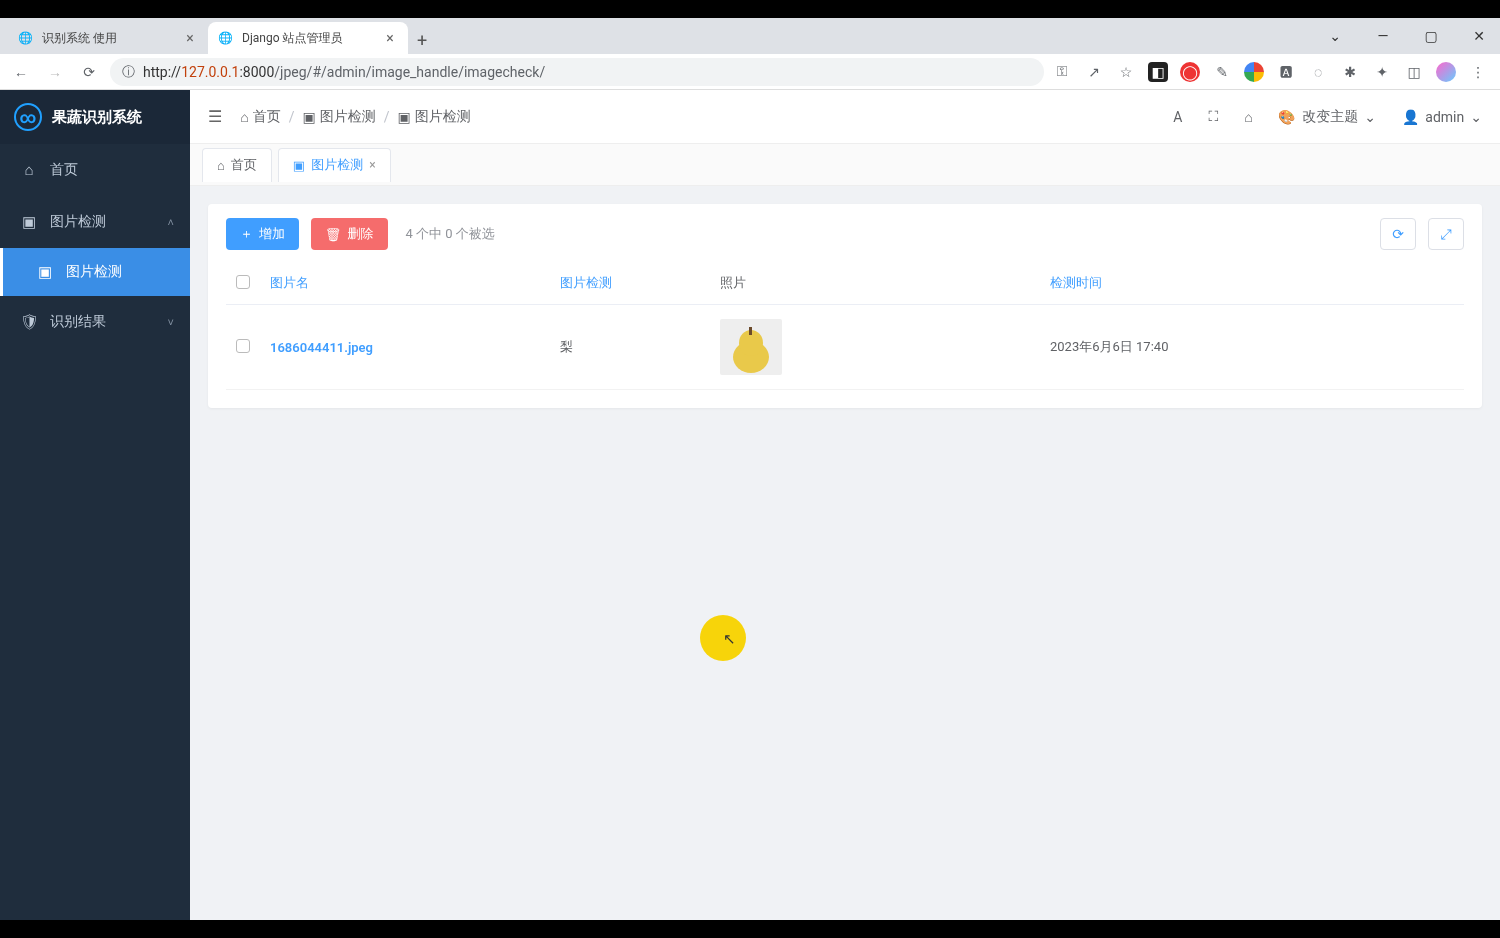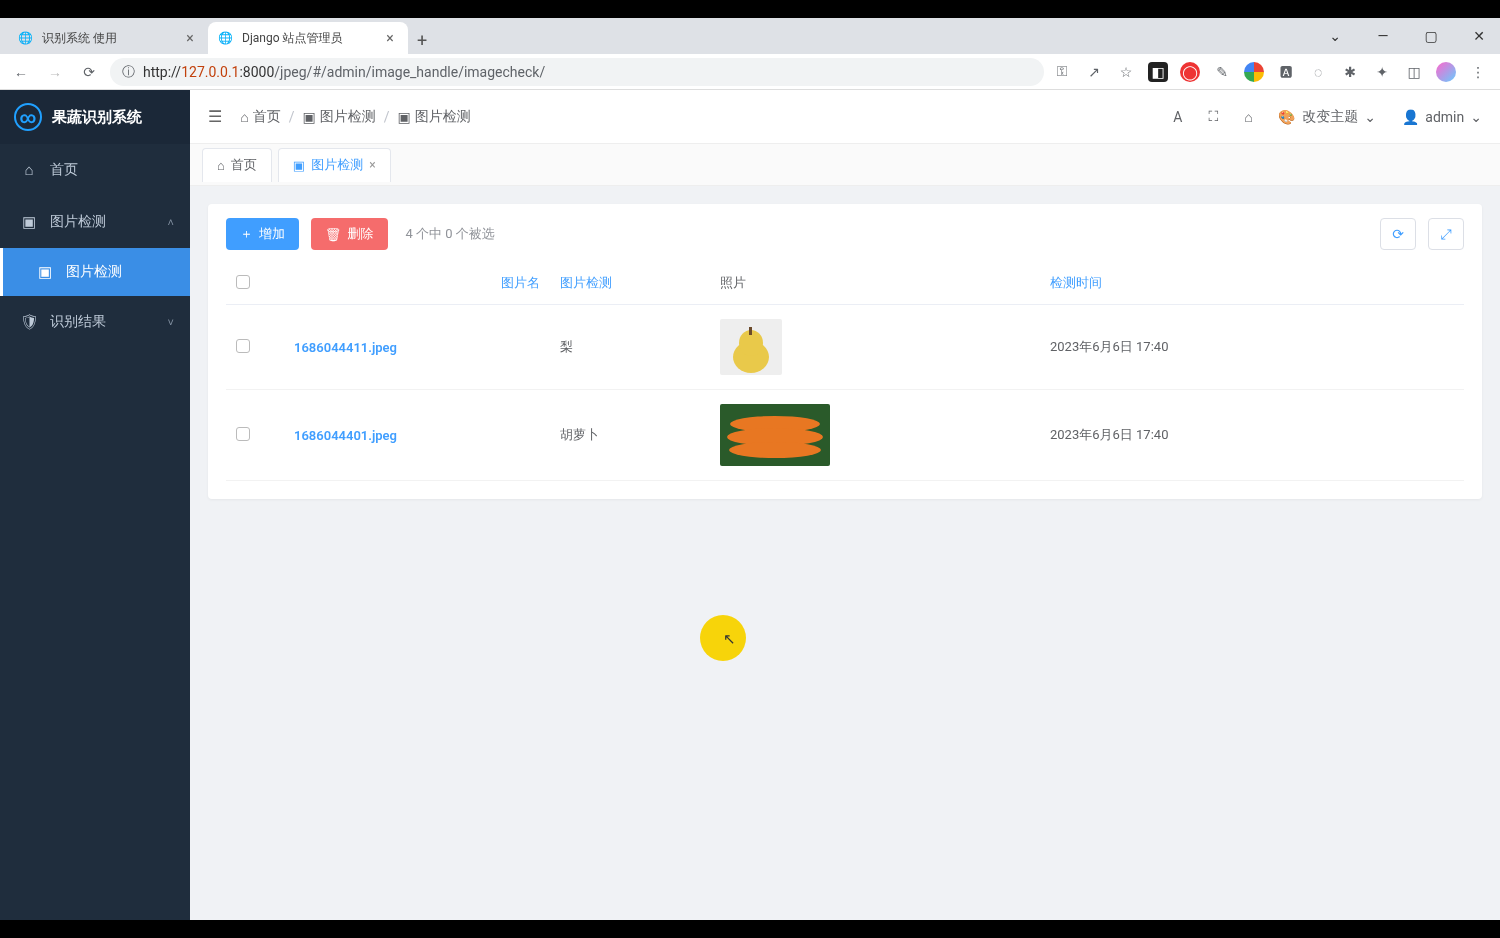--- a/index.html
+++ b/index.html
@@ -63,21 +63,21 @@
   .sel-info { color: #909399; font-size: 13px; margin-left: 6px; }
   .toolbar .spacer { flex: 1; }
   .iconbtn { width: 36px; height: 32px; border: 1px solid #dcdfe6; background: #fff; border-radius: 4px; display: inline-flex; align-items: center; justify-content: center; color: #409eff; cursor: pointer; }
   
   table.data { width: 100%; border-collapse: collapse; }
   table.data th { text-align: left; font-weight: 500; color: #409eff; padding: 12px 10px; border-bottom: 1px solid #ebeef5; font-size: 13px; }
   table.data th.plain { color: #606266; }
   table.data td { padding: 14px 10px; color: #606266; font-size: 13px; vertical-align: middle; }
   tr.row { border-bottom: 1px solid #f2f2f2; }
   tr.row.hover { background: #cfe4fb; }
-  .imgname { color: #409eff; font-weight: 600; cursor: pointer; margin-left: 24px; }
+  .imgname { color: #409eff; font-weight: 600; cursor: pointer; }
   .chk { width: 14px; height: 14px; border: 1px solid #bbb; border-radius: 3px; display: inline-block; background: #fff; }
   .thumb { width: 110px; height: 62px; background: #eee; border-radius: 2px; display: flex; align-items: center; justify-content: center; overflow: hidden; }
   .thumb.pear { width: 62px; height: 56px; }
   .thumb svg { width: 100%; height: 100%; }
   
   .cursor-spot { position: absolute; width: 46px; height: 46px; border-radius: 50%; background: #f7d40a; z-index: 50; pointer-events: none; left: 510px; top: 525px; }
   .cursor-arrow { position: absolute; z-index: 51; left: 533px; top: 540px; font-size: 15px; pointer-events:none; }
 </style>
 </head>
 <body>
@@ -229,21 +229,21 @@
               </div>
             <div class="iconbtn">
                 <span>⤢</span>
               </div>
           </div>
 
           <table class="data">
             <thead>
               <tr>
                 <th style="width:34px;"><span class="chk"></span></th>
-                <th style="width:290px;text-align:right;"><span>图片名</span></th>
+                <th style="width:290px;"><span>图片名</span></th>
                 <th style="width:160px;"><span>图片检测</span></th>
                 <th class="plain" style="width:330px;"><span>照片</span></th>
                 <th><span>检测时间</span></th>
               </tr>
             </thead>
             <tbody>
               <tr class="row">
                 <td><span class="chk"></span></td>
                 <td><span class="imgname">1686044411.jpeg</span></td>
                 <td>梨</td>
@@ -251,36 +251,20 @@
                     <div class="thumb pear">
                   <svg viewBox="0 0 60 56">
                         <ellipse cx="30" cy="38" rx="18" ry="16" fill="#e9c94a"></ellipse>
                         <ellipse cx="30" cy="24" rx="12" ry="13" fill="#e9c94a"></ellipse>
                         <rect x="28" y="8" width="3" height="8" fill="#6b4a2a"></rect>
                       </svg>
                 </div>
                   </td>
                 <td>2023年6月6日 17:40</td>
               </tr>
-              <tr class="row">
-                <td><span class="chk"></span></td>
-                <td><span class="imgname">1686044401.jpeg</span></td>
-                <td>胡萝卜</td>
-                <td>
-                    <div class="thumb">
-                  <svg viewBox="0 0 110 62">
-                        <rect width="110" height="62" fill="#2a5a2a"></rect>
-                        <ellipse cx="55" cy="20" rx="45" ry="8" fill="#e87722"></ellipse>
-                        <ellipse cx="55" cy="33" rx="48" ry="9" fill="#e87722"></ellipse>
-                        <ellipse cx="55" cy="46" rx="46" ry="8" fill="#e87722"></ellipse>
-                      </svg>
-                </div>
-                  </td>
-                <td>2023年6月6日 17:40</td>
-              </tr>
             </tbody>
           </table>
         </div>
       </div>
 
       <div class="cursor-spot"></div>
       <div class="cursor-arrow">↖</div>
     </div>
   </div>
 </div>

